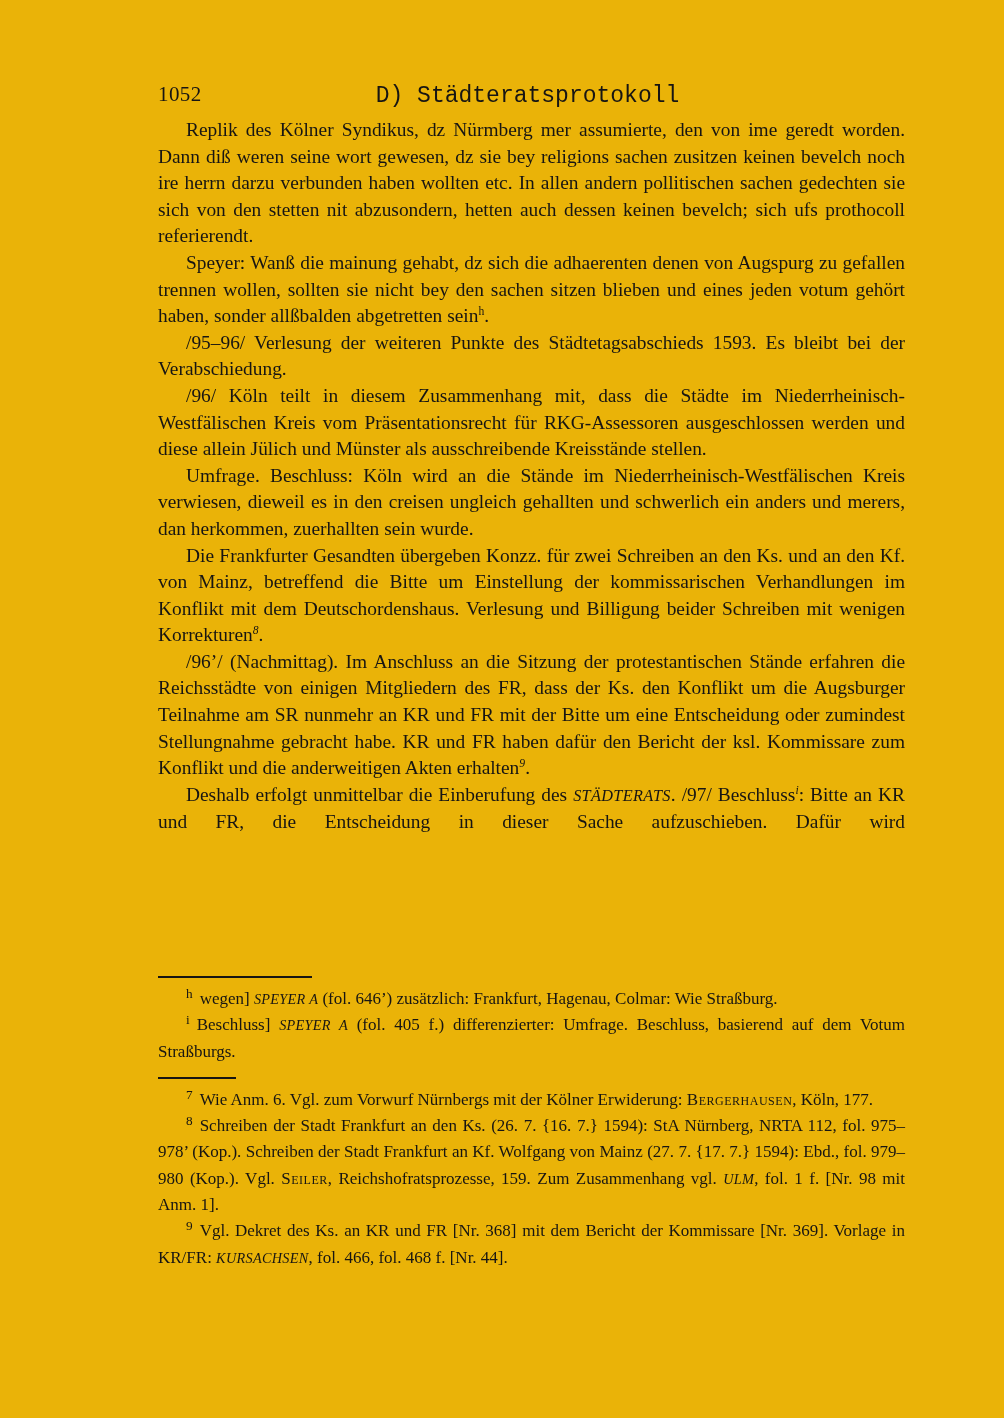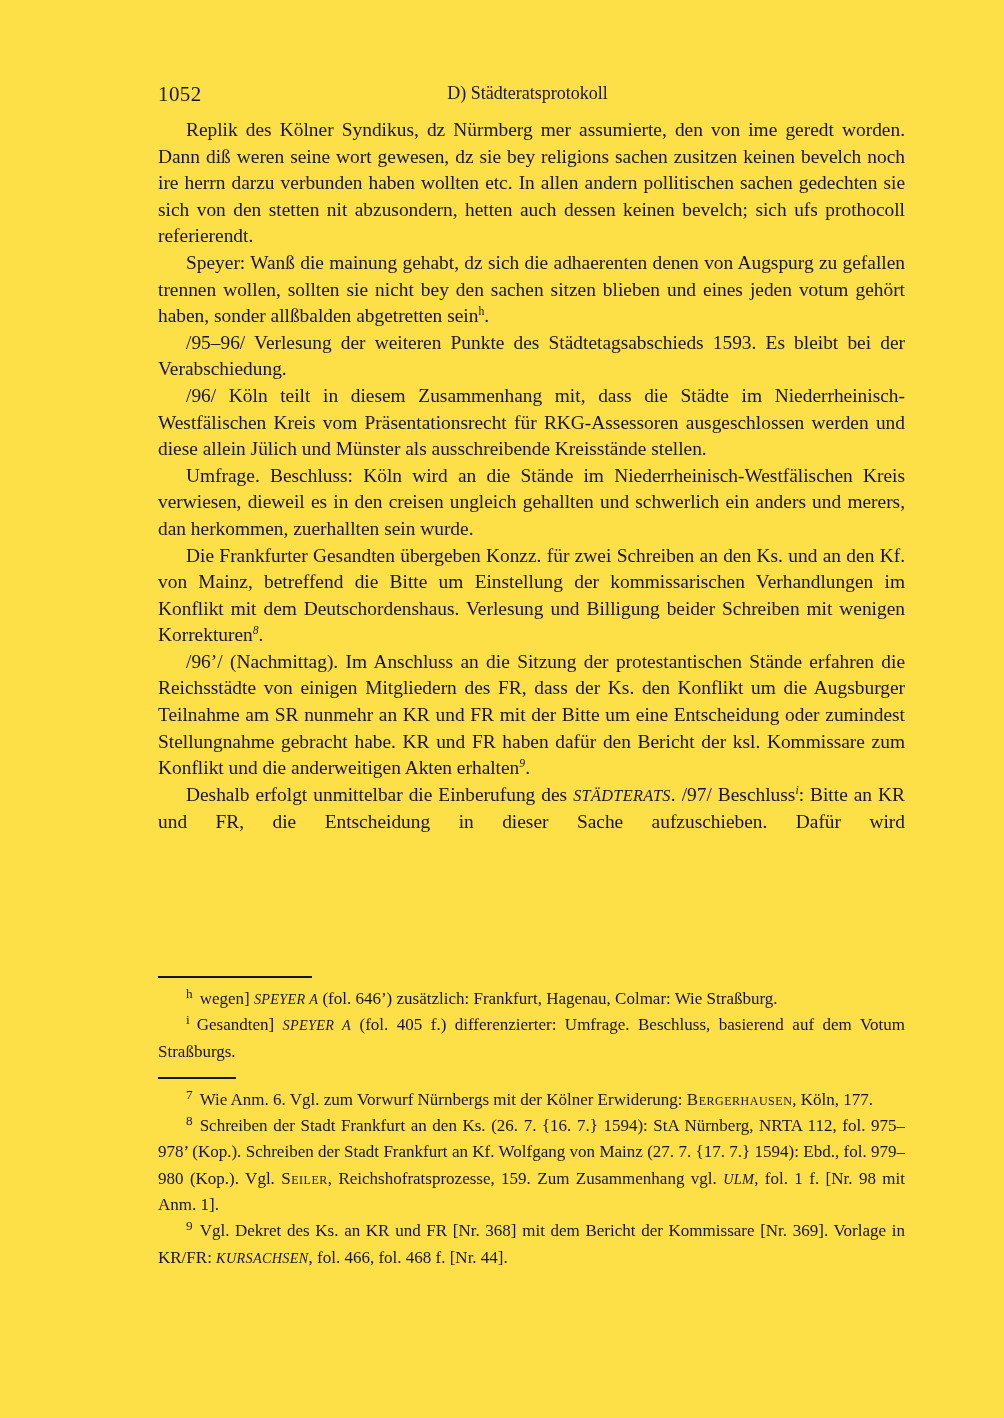--- a/index.html
+++ b/index.html
@@ -5,21 +5,21 @@
   html, body {
     margin: 0;
     padding: 0;
     background: #e8e8e6;
   }
   .page {
     position: relative;
     width: 1004px;
     height: 1418px;
     margin: 0 auto;
-    background: #fde047;
+    background: #eab308;
     color: #171513;
     font-family: "Liberation Serif", "DejaVu Serif", serif;
     overflow: hidden;
   }
   
   .running-header {
     position: absolute;
     top: 82px;
     left: 158px;
     width: 747px;
@@ -31,21 +31,22 @@
     top: 0;
     font-size: 21px;
     letter-spacing: 0.02em;
   }
   .running-title {
     position: absolute;
     left: 0;
     right: 8px;
     top: 1px;
     text-align: center;
-    font-size: 18px;
+    font-size: 23px;
+    font-family: Liberation Mono, monospace;
   }
   
   .body-text {
     position: absolute;
     top: 117px;
     left: 158px;
     width: 747px;
     font-size: 19.4px;
     line-height: 26.6px;
     text-align: justify;
@@ -118,21 +119,21 @@
       <p class="para"><span class="run-i">Umfrage. Beschluss: Köln wird an die Stände im Niederrheinisch-Westfälischen Kreis verwiesen,</span><span class="run-r"> dieweil es in den creisen ungleich gehallten und schwerlich ein anders und merers, dan herkommen, zuerhallten sein wurde.</span></p>
       <p class="para"><span class="run-i">Die Frankfurter Gesandten übergeben Konzz. für zwei Schreiben an den Ks. und an den Kf. von Mainz, betreffend die Bitte um Einstellung der kommissarischen Verhandlungen im Konflikt mit dem Deutschordenshaus. Verlesung und Billigung beider Schreiben mit wenigen Korrekturen</span><span class="run-supi">8</span><span class="run-i">.</span></p>
       <p class="para"><span class="run-i">/96’/ (Nachmittag). Im Anschluss an die Sitzung der protestantischen Stände erfahren die Reichsstädte von einigen Mitgliedern des FR, dass der Ks. den Konflikt um die Augsburger Teilnahme am SR nunmehr an KR und FR mit der Bitte um eine Entscheidung oder zumindest Stellungnahme gebracht habe. KR und FR haben dafür den Bericht der ksl. Kommissare zum Konflikt und die anderweitigen Akten erhalten</span><span class="run-supi">9</span><span class="run-i">.</span></p>
       <p class="para fill-last"><span class="run-i">Deshalb erfolgt unmittelbar die Einberufung des </span><span class="run-icaps">STÄDTERATS</span><span class="run-i">. /97/ Beschluss</span><span class="run-supi">i</span><span class="run-i">: Bitte an KR und FR, die Entscheidung in dieser Sache aufzuschieben. Dafür wird</span></p>
     </main>
 
   <section class="footnotes">
     <div class="fn-rule rule-1"></div>
     <div class="footnote-block" id="fn-apparatus">
         <p class="fn"><span class="fn-marker">h</span><span class="run-r">wegen] </span><span class="run-icaps">SPEYER A</span><span class="run-i"> (fol. 646’) zusätzlich: Frankfurt, Hagenau, Colmar: Wie Straßburg.</span></p>
-        <p class="fn"><span class="fn-marker">i</span><span class="run-i">Gesandten] </span><span class="run-icaps">SPEYER A</span><span class="run-i"> (fol. 405 f.) differenzierter: Umfrage. Beschluss, basierend auf dem Votum Straßburgs.</span></p>
+        <p class="fn"><span class="fn-marker">i</span><span class="run-i">Beschluss] </span><span class="run-icaps">SPEYER A</span><span class="run-i"> (fol. 405 f.) differenzierter: Umfrage. Beschluss, basierend auf dem Votum Straßburgs.</span></p>
       </div>
     <div class="fn-rule rule-2"></div>
     <div class="footnote-block" id="fn-commentary">
         <p class="fn"><span class="fn-marker">7</span><span class="run-i">Wie Anm. 6. Vgl. zum Vorwurf Nürnbergs mit der Kölner Erwiderung: </span><span class="run-sc">Bergerhausen</span><span class="run-i">, Köln, 177.</span></p>
         <p class="fn"><span class="fn-marker">8</span><span class="run-i">Schreiben der Stadt Frankfurt an den Ks. (26. 7. {16. 7.} 1594): StA Nürnberg, NRTA 112, fol. 975–978’ (Kop.). Schreiben der Stadt Frankfurt an Kf. Wolfgang von Mainz (27. 7. {17. 7.} 1594): Ebd., fol. 979–980 (Kop.). Vgl. </span><span class="run-sc">Seiler</span><span class="run-i">, Reichshofratsprozesse, 159. Zum Zusammenhang vgl. </span><span class="run-icaps">ULM</span><span class="run-i">, fol. 1 f. [Nr. 98 mit Anm. 1].</span></p>
         <p class="fn"><span class="fn-marker">9</span><span class="run-i">Vgl. Dekret des Ks. an KR und FR [Nr. 368] mit dem Bericht der Kommissare [Nr. 369]. Vorlage in KR/FR: </span><span class="run-icaps">KURSACHSEN</span><span class="run-i">, fol. 466, fol. 468 f. [Nr. 44].</span></p>
       </div>
   </section>
 
 </div>

